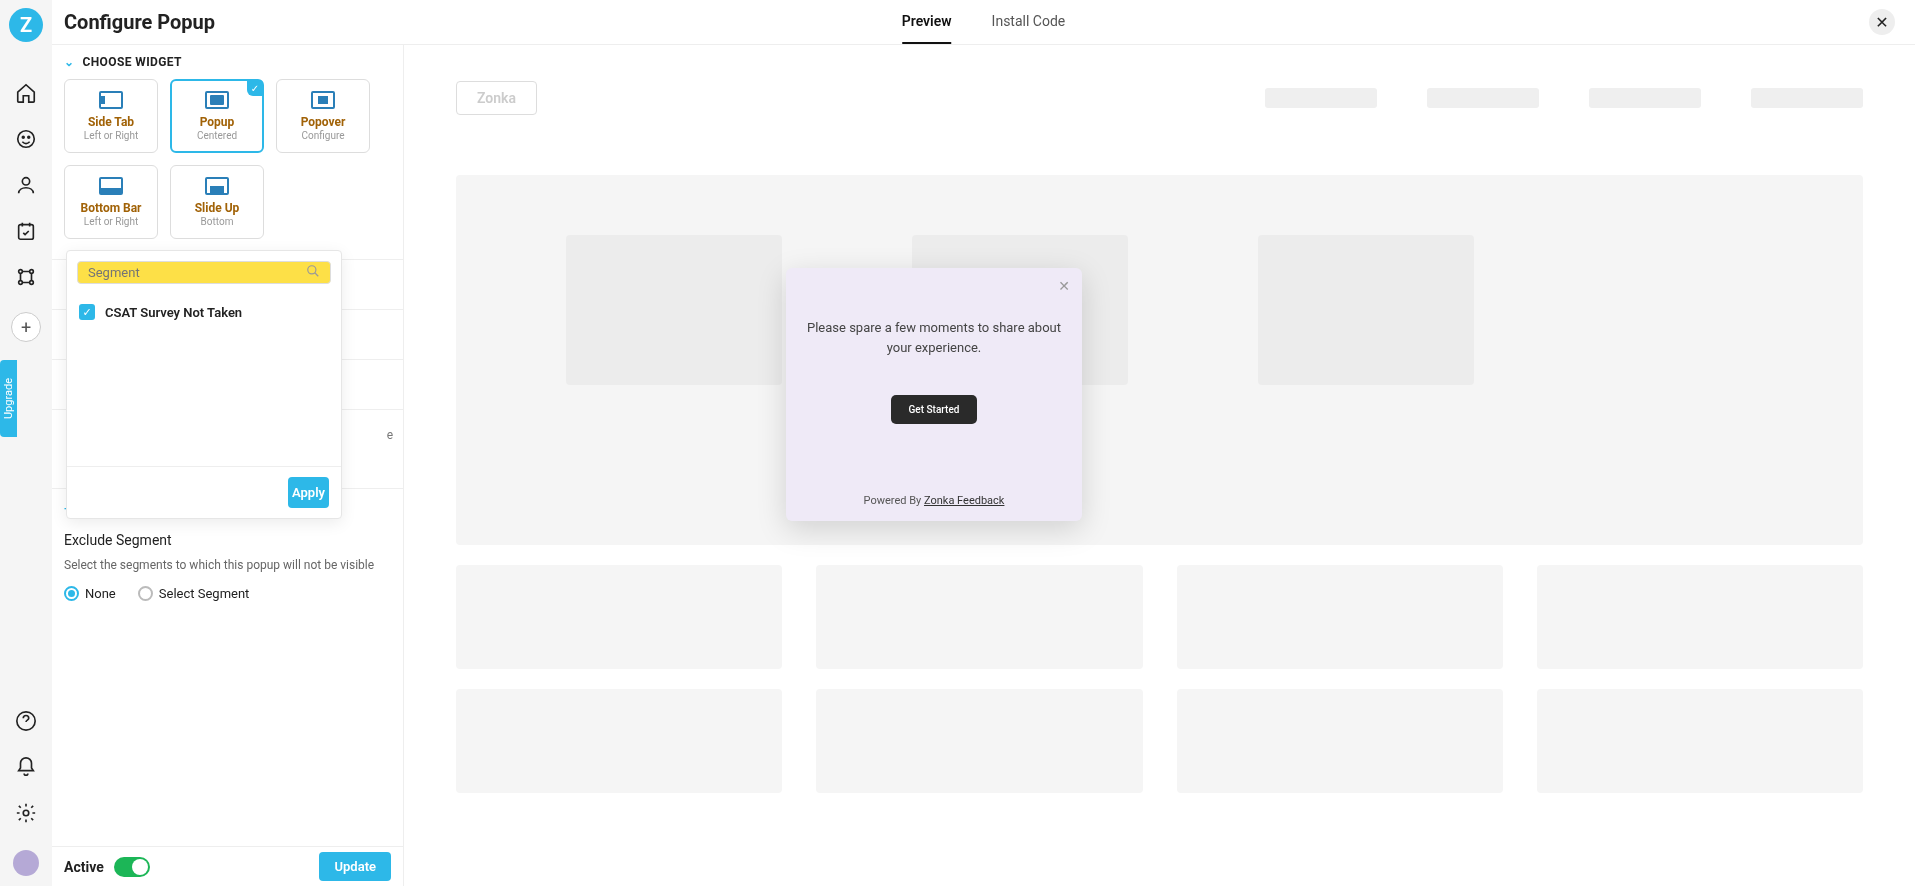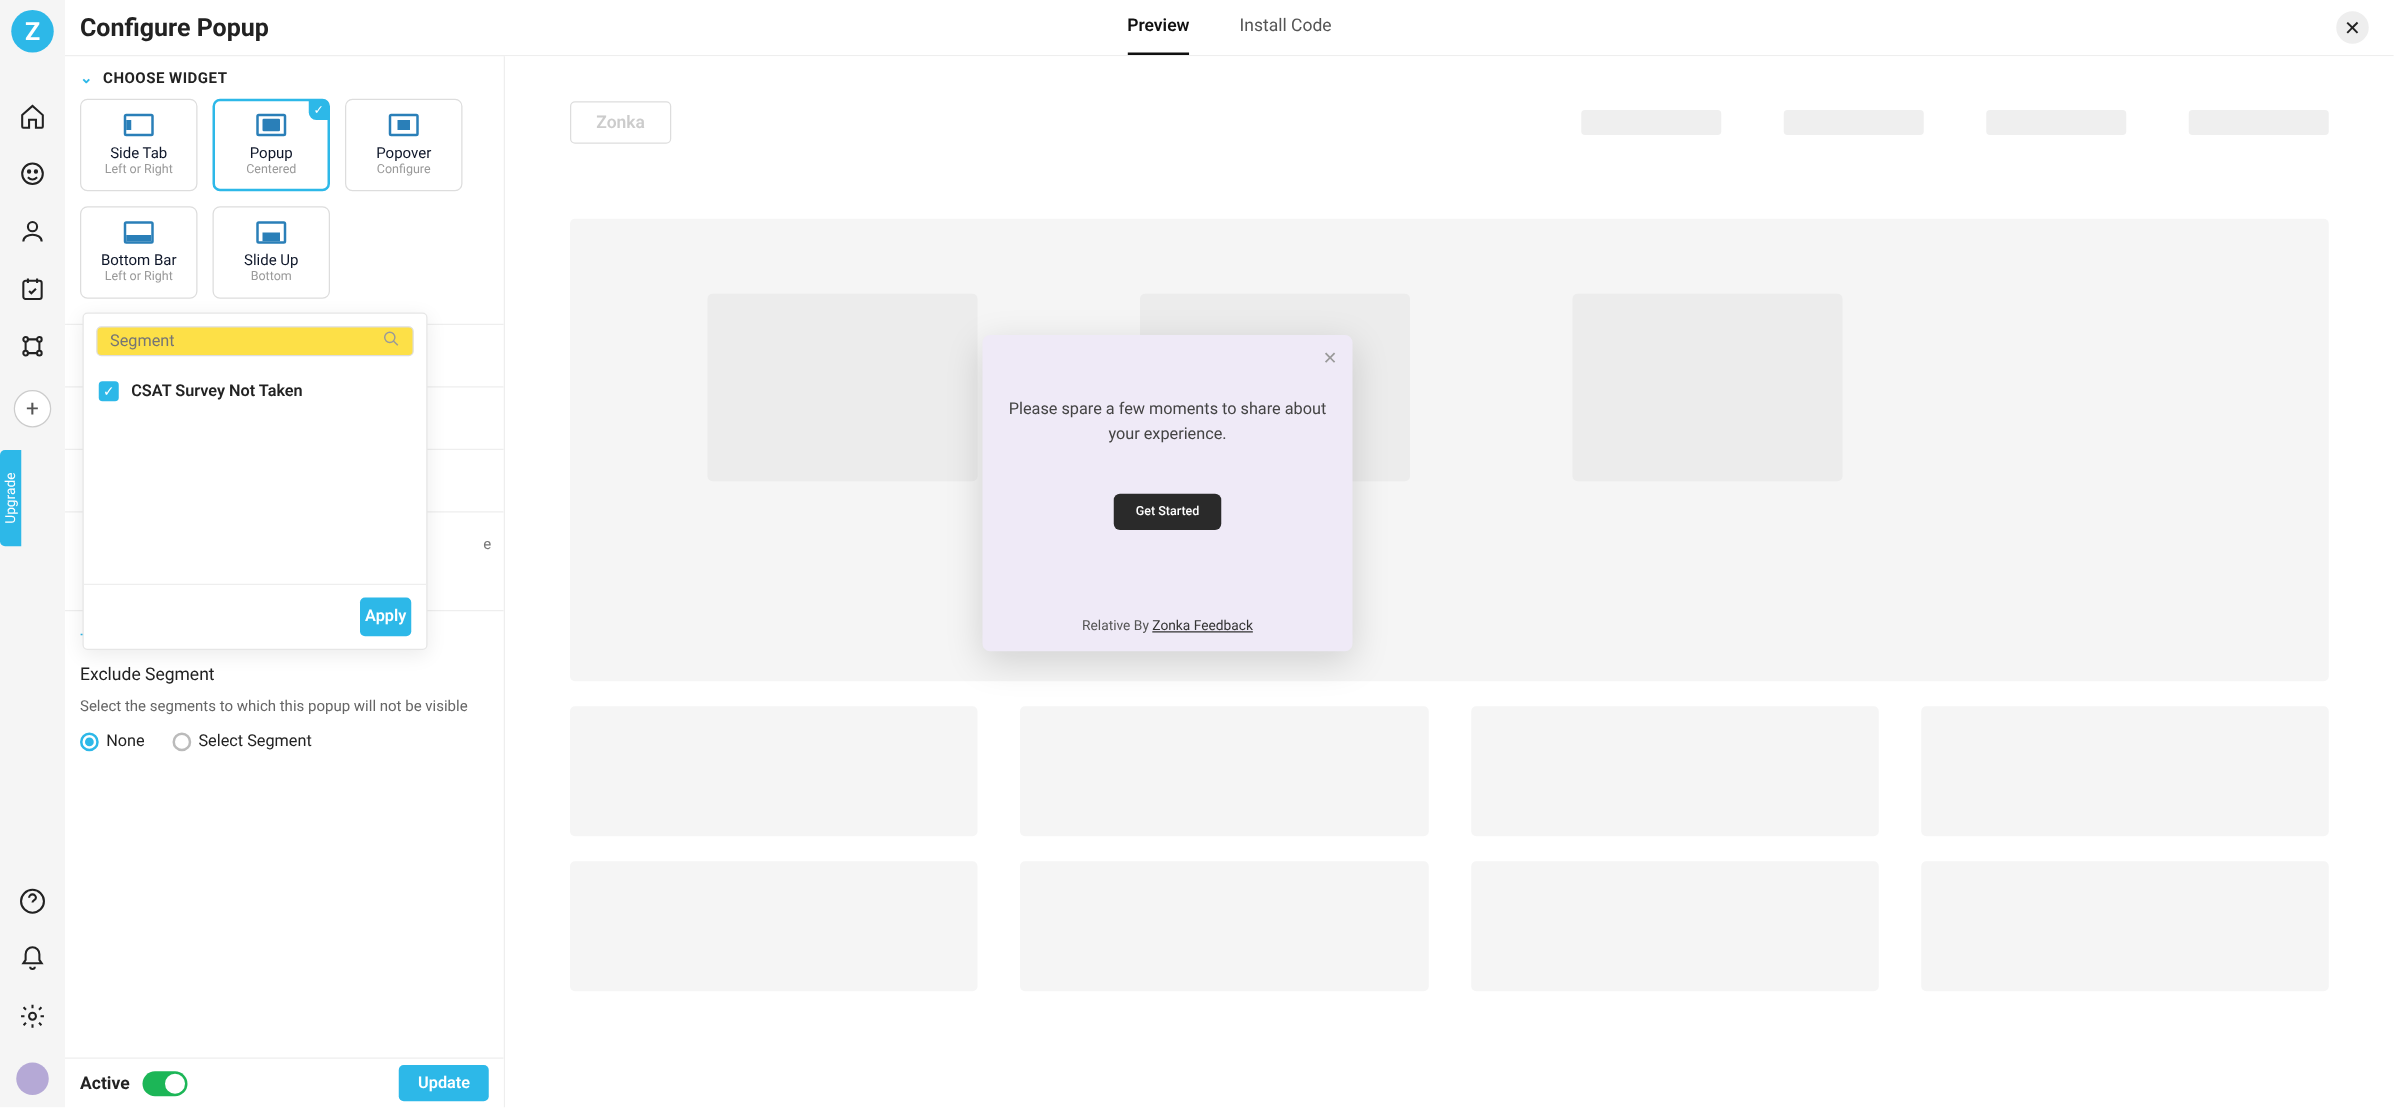--- a/index.html
+++ b/index.html
@@ -39,21 +39,21 @@
     .widget-card { width: 94px; height: 74px; border: 1px solid #ddd; border-radius: 6px; display: flex; flex-direction: column; align-items: center; justify-content: center; cursor: pointer; position: relative; }
     .widget-card.selected { border: 2px solid #2db8e8; }
     .widget-card .badge { position: absolute; top: -1px; right: -1px; width: 16px; height: 16px; background: #2db8e8; border-radius: 0 4px 0 6px; display: flex; align-items: center; justify-content: center; color: #fff; font-size: 10px; }
     .widget-thumb { width: 24px; height: 18px; border: 2px solid #2a7fb8; border-radius: 2px; position: relative; margin-bottom: 6px; }
     .widget-thumb .inner { position: absolute; background: #2a7fb8; }
     .wt-sidetab .inner { left: 0; top: 3px; width: 4px; height: 8px; }
     .wt-popup .inner { left: 3px; top: 2px; right: 3px; bottom: 2px; border-radius: 1px; }
     .wt-popover .inner { left: 5px; top: 3px; width: 10px; height: 8px; }
     .wt-bottombar .inner { left: 0; bottom: 0; right: 0; height: 5px; }
     .wt-slideup .inner { left: 3px; bottom: 0; right: 3px; height: 7px; }
-    .widget-title { font-size: 12px; font-weight: 400; color: #0f172a; }
+    .widget-title { font-size: 12px; font-weight: 700; color: #a16207; }
     .widget-sub { font-size: 10px; color: #999; margin-top: 1px; }
     
     
     .segment-dropdown { position: absolute; left: 66px; top: 250px; width: 276px; background: #fff; border: 1px solid #e6e6e6; border-radius: 4px; box-shadow: 0 4px 16px rgba(0,0,0,0.08); z-index: 50; }
     .seg-search { margin: 10px; border: 1px solid #ddd; border-radius: 4px; display: flex; align-items: center; padding: 2px 10px; background: #fde047; }
     .seg-search input { flex: 1; border: none; background: transparent; outline: none; font-size: 13px; color: #555; }
     .seg-search .sicon { color: #999; font-size: 14px; }
     .seg-item { display: flex; align-items: center; gap: 10px; padding: 10px 12px 16px; }
     .seg-check { width: 16px; height: 16px; background: #2db8e8; border-radius: 3px; display: flex; align-items: center; justify-content: center; color: #fff; font-size: 11px; }
     .seg-label { font-size: 13px; font-weight: 600; }
@@ -291,21 +291,21 @@
     <div class="fake-hero">
       <div class="fake-card"></div>
       <div class="fake-card"></div>
       <div class="fake-card"></div>
 
       <div class="popup-overlay">
         <div class="popup-close">✕</div>
         <div class="popup-msg">Please spare a few moments to share about your experience.</div>
         <button class="get-started">Get Started</button>
         <div class="powered">
-          <span>Relative By </span><a href="#">Zonka Feedback</a>
+          <span>Powered By </span><a href="#">Zonka Feedback</a>
         </div>
       </div>
     </div>
     <div class="fake-row">
       <div class="fake-tile"></div>
       <div class="fake-tile"></div>
       <div class="fake-tile"></div>
       <div class="fake-tile"></div>
     </div>
     <div class="fake-row">

